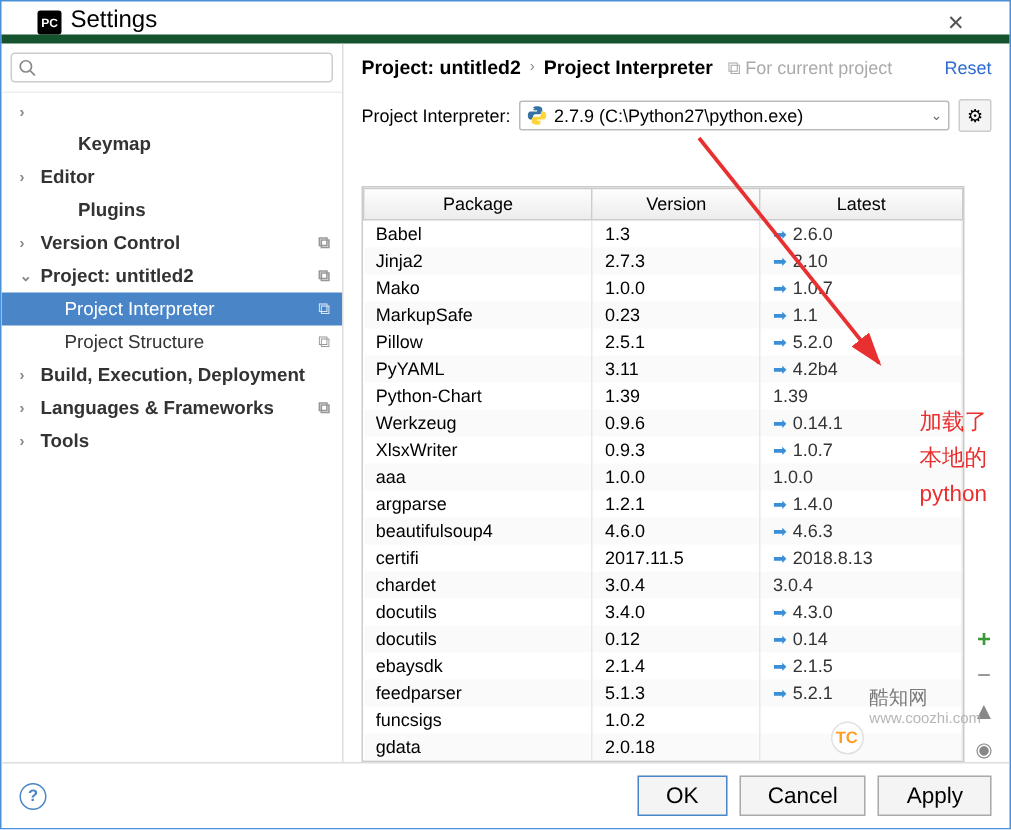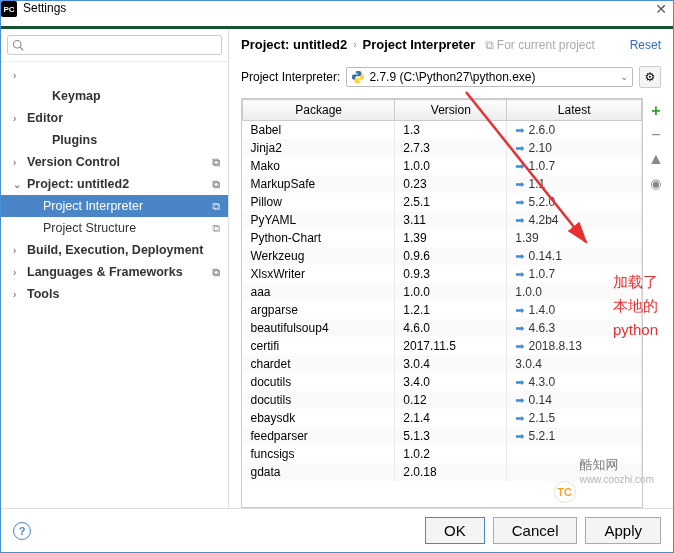--- a/index.html
+++ b/index.html
@@ -1,20 +1,20 @@
 <!DOCTYPE html>
 <html><head>
 <meta charset="utf-8">
 <style>
 * { box-sizing: border-box; margin: 0; padding: 0; }
 body { font-family: "Segoe UI", Arial, sans-serif; font-size: 12px; color: #000; background: #fff; width: 674px; height: 553px; overflow: hidden; position: relative; }
 .window { border: 1px solid #4a90d9; width: 674px; height: 553px; display: flex; flex-direction: column; background: #fff; }
-.titlebar { height: 28px; display: flex; align-items: flex-start; padding: 0 0; border-bottom: 3px solid #14532d; }
+.titlebar { height: 28px; display: flex; align-items: flex-end; padding: 0 24px; border-bottom: 6px solid #14532d; }
 .titlebar .app-icon { width: 16px; height: 16px; background: #000; color: #fff; font-size: 8px; font-weight: bold; display: flex; align-items: center; justify-content: center; margin-right: 6px; border-radius: 2px; }
-.titlebar .title { flex: 1; font-size: 12px; }
+.titlebar .title { flex: 1; font-size: 16px; }
 .titlebar .close { font-size: 14px; color: #555; cursor: pointer; padding: 0 6px; }
 .content { flex: 1; display: flex; overflow: hidden; }
 .sidebar { width: 228px; border-right: 1px solid #ddd; display: flex; flex-direction: column; }
 .search-row { padding: 6px; border-bottom: 1px solid #eee; }
 .search-box { display: flex; align-items: center; border: 1px solid #ccc; border-radius: 3px; padding: 2px 4px; background: #fff; }
 .search-box svg { width: 12px; height: 12px; stroke: #888; fill: none; }
 .search-box input { border: none; outline: none; flex: 1; font-size: 12px; margin-left: 4px; }
 .nav { flex: 1; overflow-y: auto; padding-top: 4px; }
 .nav-item { display: flex; align-items: center; padding: 4px 8px 4px 12px; cursor: pointer; font-size: 12.5px; color: #333; }
 .nav-item.bold { font-weight: bold; }
@@ -30,21 +30,21 @@
 .breadcrumb .bc-sep { color: #888; font-size: 10px; }
 .breadcrumb .for-proj { color: #aaa; font-size: 12px; margin-left: 4px; display: flex; align-items: center; gap: 3px; }
 .breadcrumb .reset { margin-left: auto; color: #2e6bd0; font-size: 12px; cursor: pointer; }
 .interp-row { padding: 6px 12px 10px; display: flex; align-items: center; gap: 6px; }
 .interp-row label { font-size: 12px; }
 .interp-select { flex: 1; display: flex; align-items: center; border: 1px solid #bbb; border-radius: 2px; padding: 2px 4px; background: #fff; cursor: pointer; }
 .interp-select .py-icon { width: 14px; height: 14px; margin-right: 4px; }
 .interp-select .sel-text { flex: 1; font-size: 12px; }
 .interp-select .dd { color: #666; font-size: 9px; }
 .gear-btn { width: 22px; height: 22px; border: 1px solid #ccc; background: #f4f4f4; display: flex; align-items: center; justify-content: center; cursor: pointer; border-radius: 2px; }
-.table-wrap { flex: 1; display: flex; overflow: hidden; padding: 0 4px 0 12px; }
+.table-wrap { flex: 1; display: flex; overflow: hidden; padding: 0 4px 0 12px; align-items: flex-end; }
 .table-scroll { flex: 1; overflow-y: auto; border: 1px solid #ccc; }
 table { width: 100%; border-collapse: collapse; font-size: 12px; }
 thead th { background: linear-gradient(#fdfdfd,#ececec); border: 1px solid #ccc; padding: 3px 8px; font-weight: normal; text-align: center; position: sticky; top: 0; }
 tbody td { padding: 2px 8px; border-right: 1px solid #e8e8e8; }
 tbody tr:nth-child(even) { background: #fafafa; }
 td.latest { color: #333; }
 .arrow-up { color: #3b8fd8; margin-right: 4px; font-size: 11px; }
 .side-btns { width: 26px; display: flex; flex-direction: column; align-items: center; padding-top: 4px; gap: 6px; }
 .side-btns .btn { width: 18px; height: 18px; display: flex; align-items: center; justify-content: center; cursor: pointer; font-size: 16px; color: #888; }
 .side-btns .btn.add { color: #3a9a3a; font-weight: bold; }

